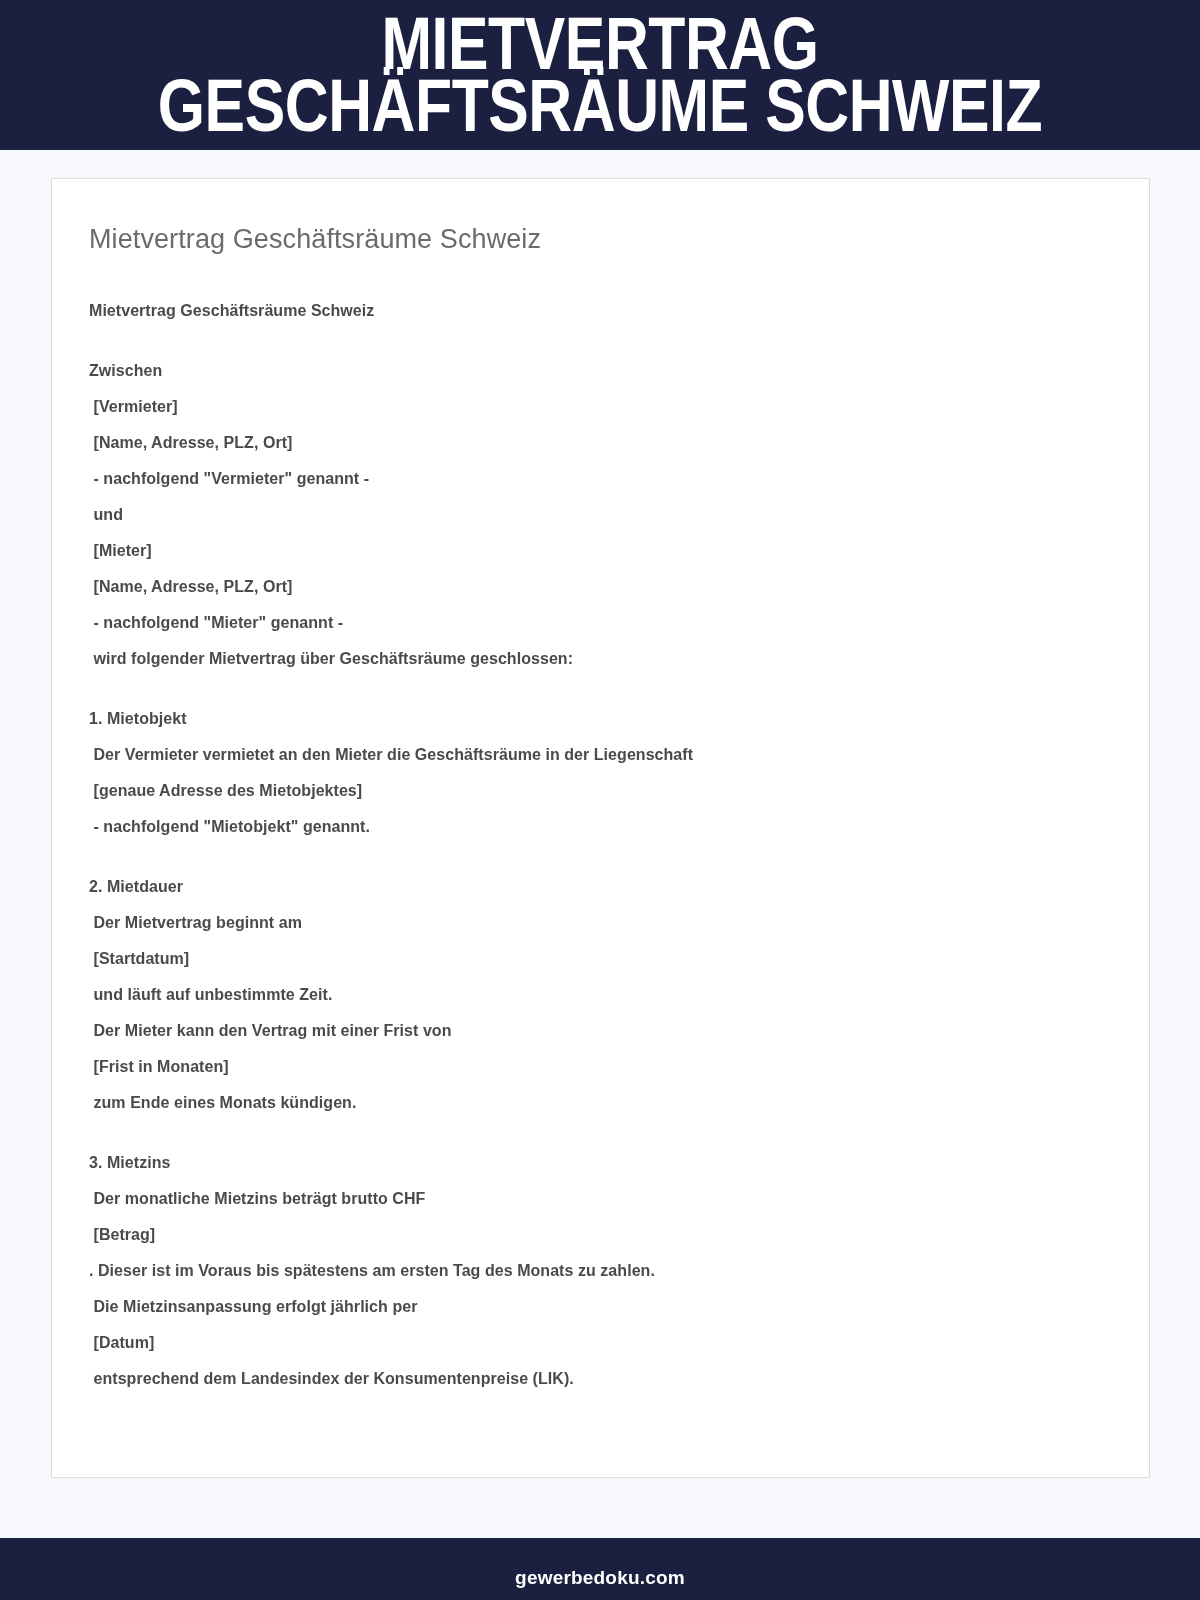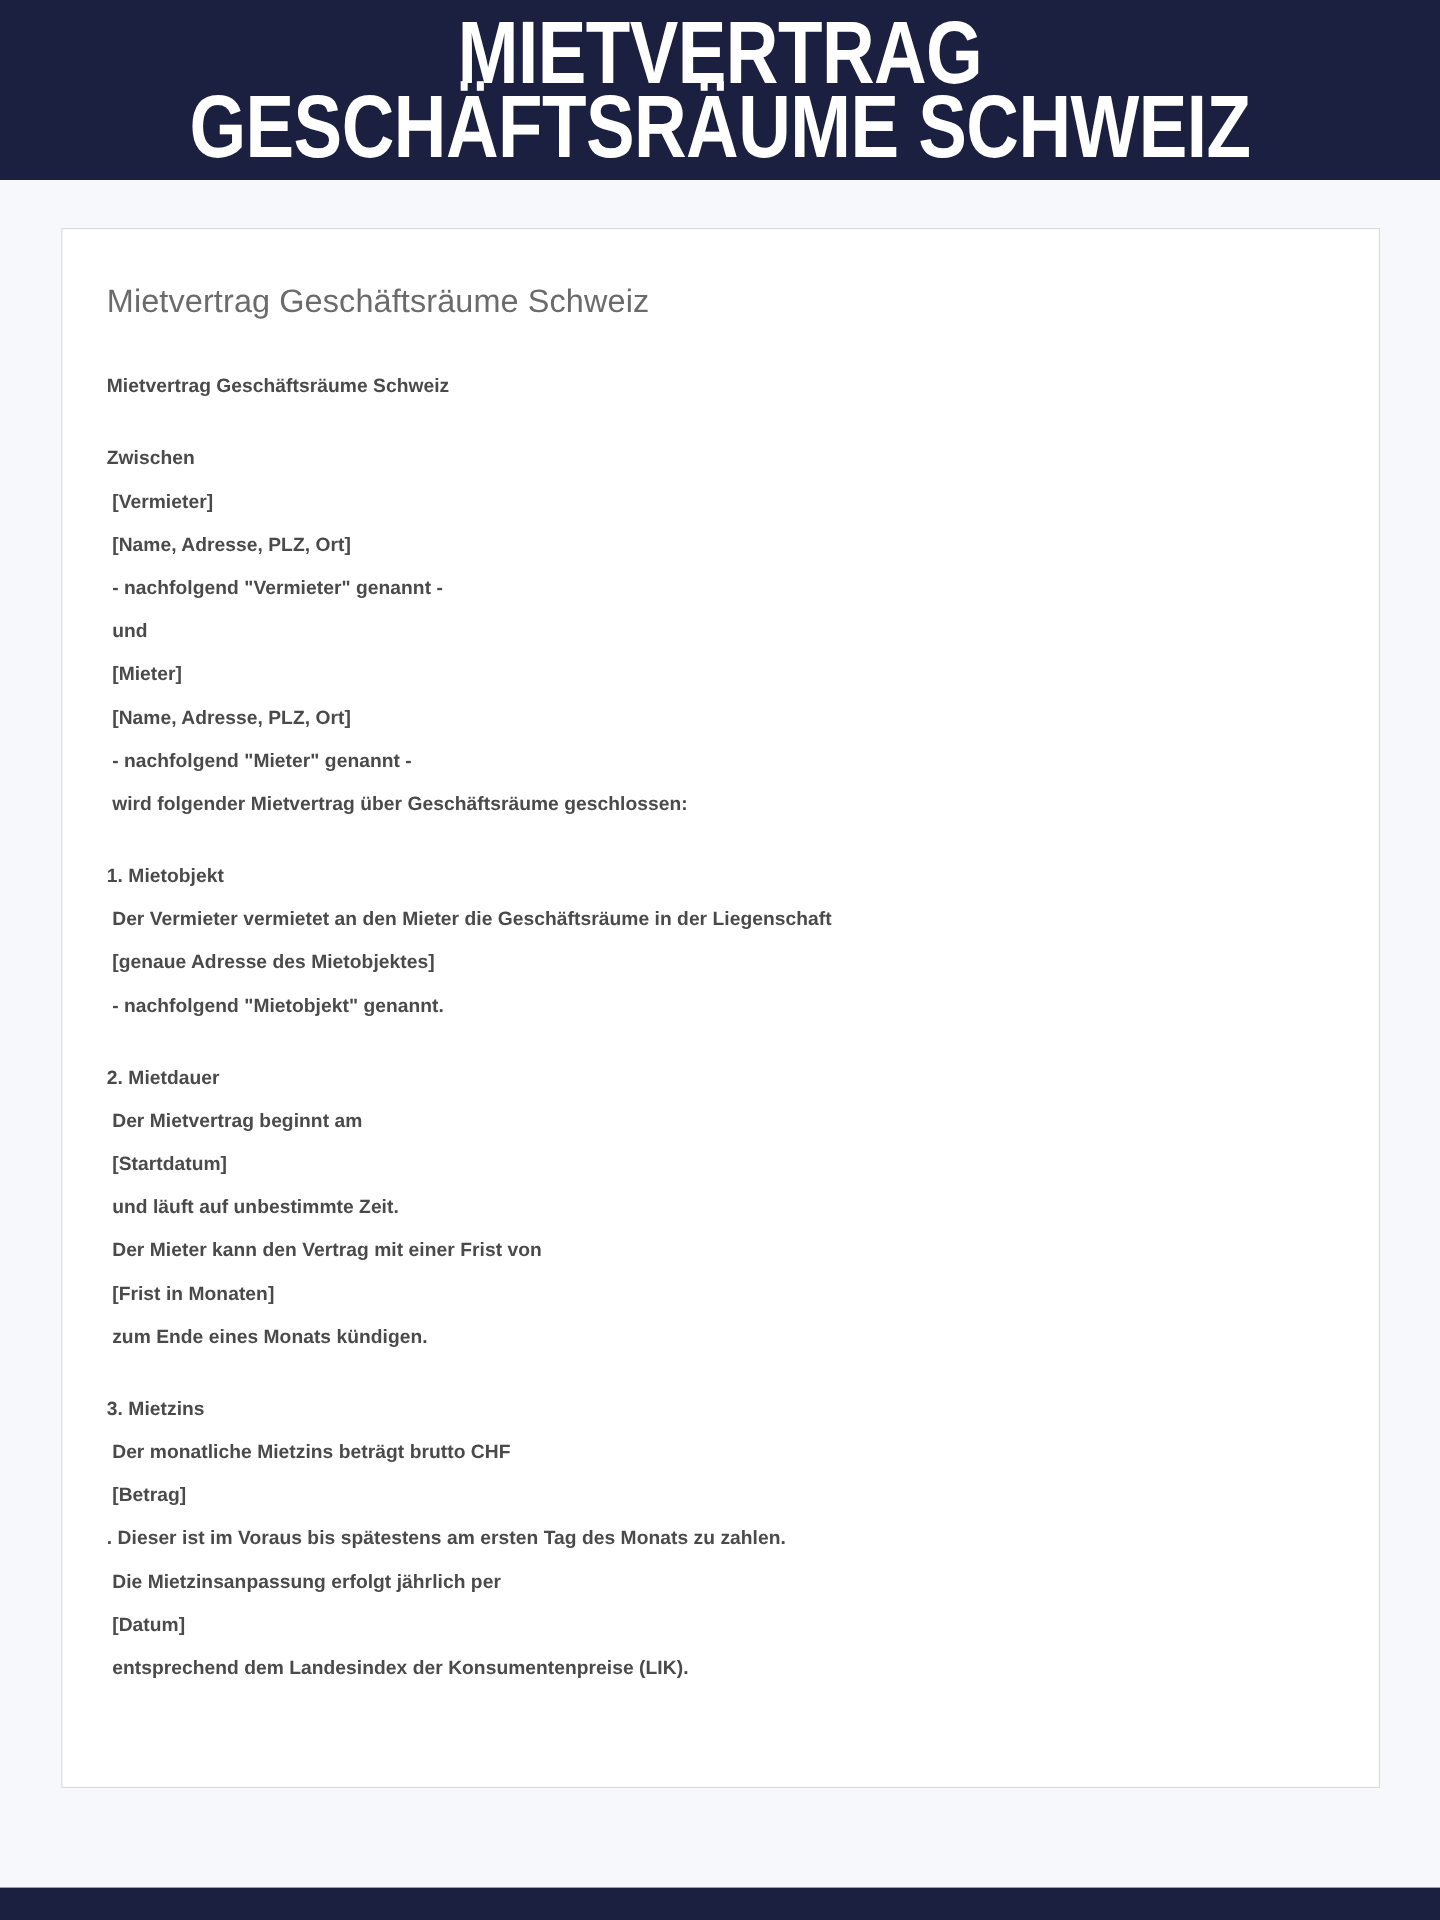--- a/index.html
+++ b/index.html
@@ -40,23 +40,22 @@
     transform-origin: center center;
     white-space: normal;
     width: 1400px;
   }
   .banner-title .ln {
     display: block;
   }
 
   
   .page-wrap {
-    padding: 28px 50px 83px 51px;
+    padding: 28px 50px 60px 51px;
     box-sizing: border-box;
-    margin-top: 12px;
   }
   .doc-card {
     background: #ffffff;
     border: 1px solid #dcdcdc;
     box-sizing: border-box;
     width: 1099px;
     min-height: 1292px;
     padding: 44px 40px 80px 37px;
   }
 

